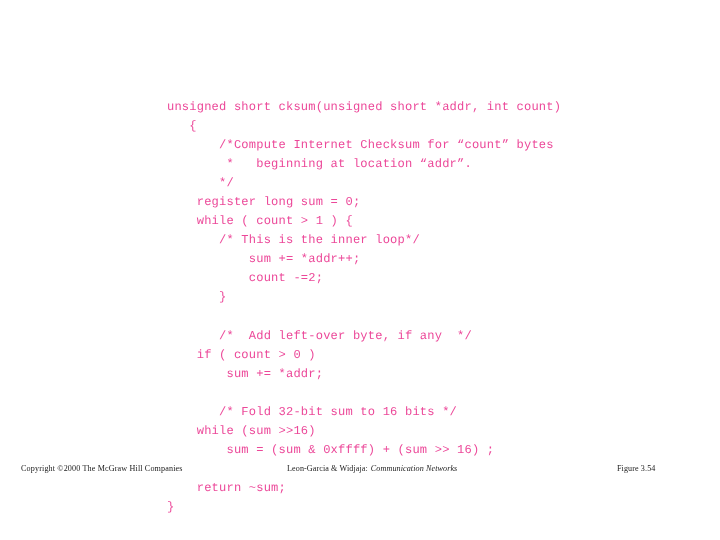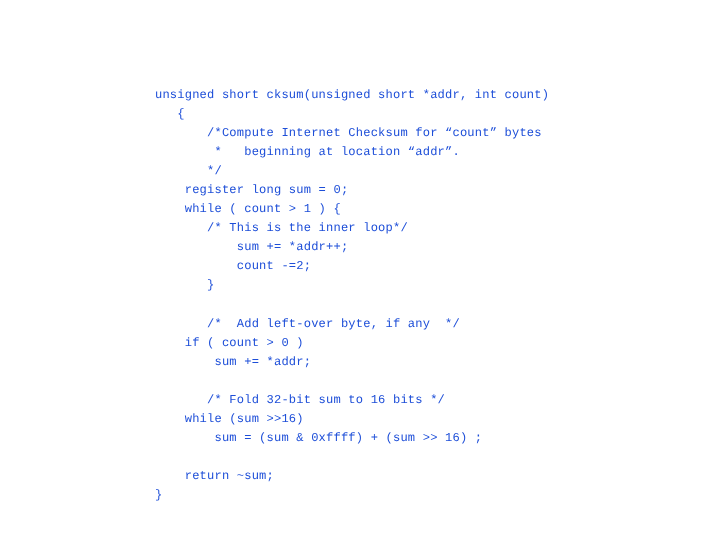--- a/index.html
+++ b/index.html
@@ -26,24 +26,24 @@
   #code-figure {
     position: absolute;
     left: 155px;
     top: 86px;
     width: 440px;
   }
   #code-block {
     font-family: "Liberation Mono", "DejaVu Sans Mono", monospace;
     font-size: 12.1px;
     line-height: 19.05px;
-    color: #1d4ed8;
+    color: #ec4899;
     white-space: pre;
     letter-spacing: 0.18px;
-    margin: 0;
+    margin: 12px;
     text-rendering: geometricPrecision;
   }
   .code-line {
     white-space: pre;
     display: block;
     min-height: 19.05px;
   }
 
   
   #figure-footer {
@@ -93,20 +93,29 @@
 </style>
 </head>
 <body>
 
 <div id="slide">
 
   <div id="code-figure">
     <pre id="code-block"><span class="code-line">unsigned short cksum(unsigned short *addr, int count)</span><span class="code-line">   {</span><span class="code-line">       /*Compute Internet Checksum for “count” bytes</span><span class="code-line">        *   beginning at location “addr”.</span><span class="code-line">       */</span><span class="code-line">    register long sum = 0;</span><span class="code-line">    while ( count &gt; 1 ) {</span><span class="code-line">       /* This is the inner loop*/</span><span class="code-line">           sum += *addr++;</span><span class="code-line">           count -=2;</span><span class="code-line">       }</span><span class="code-line">&nbsp;</span><span class="code-line">       /*  Add left-over byte, if any  */</span><span class="code-line">    if ( count &gt; 0 )</span><span class="code-line">        sum += *addr;</span><span class="code-line">&nbsp;</span><span class="code-line">       /* Fold 32-bit sum to 16 bits */</span><span class="code-line">    while (sum &gt;&gt;16)</span><span class="code-line">        sum = (sum &amp; 0xffff) + (sum &gt;&gt; 16) ;</span><span class="code-line">&nbsp;</span><span class="code-line">    return ~sum;</span><span class="code-line">}</span></pre>
   </div>
 
+  <div id="figure-footer">
+    <span id="copyright-text">Copyright ©2000 The McGraw Hill Companies</span>
+
+    <span id="source-credit">
+      <span>Leon-Garcia &amp; Widjaja:</span><span class="book-title">Communication Networks</span>
+    </span>
+
+    <span id="figure-number">Figure 3.54</span>
+  </div>
 
   <div id="slide-footer-bar">
 
     
     
 
     
     
 
     

